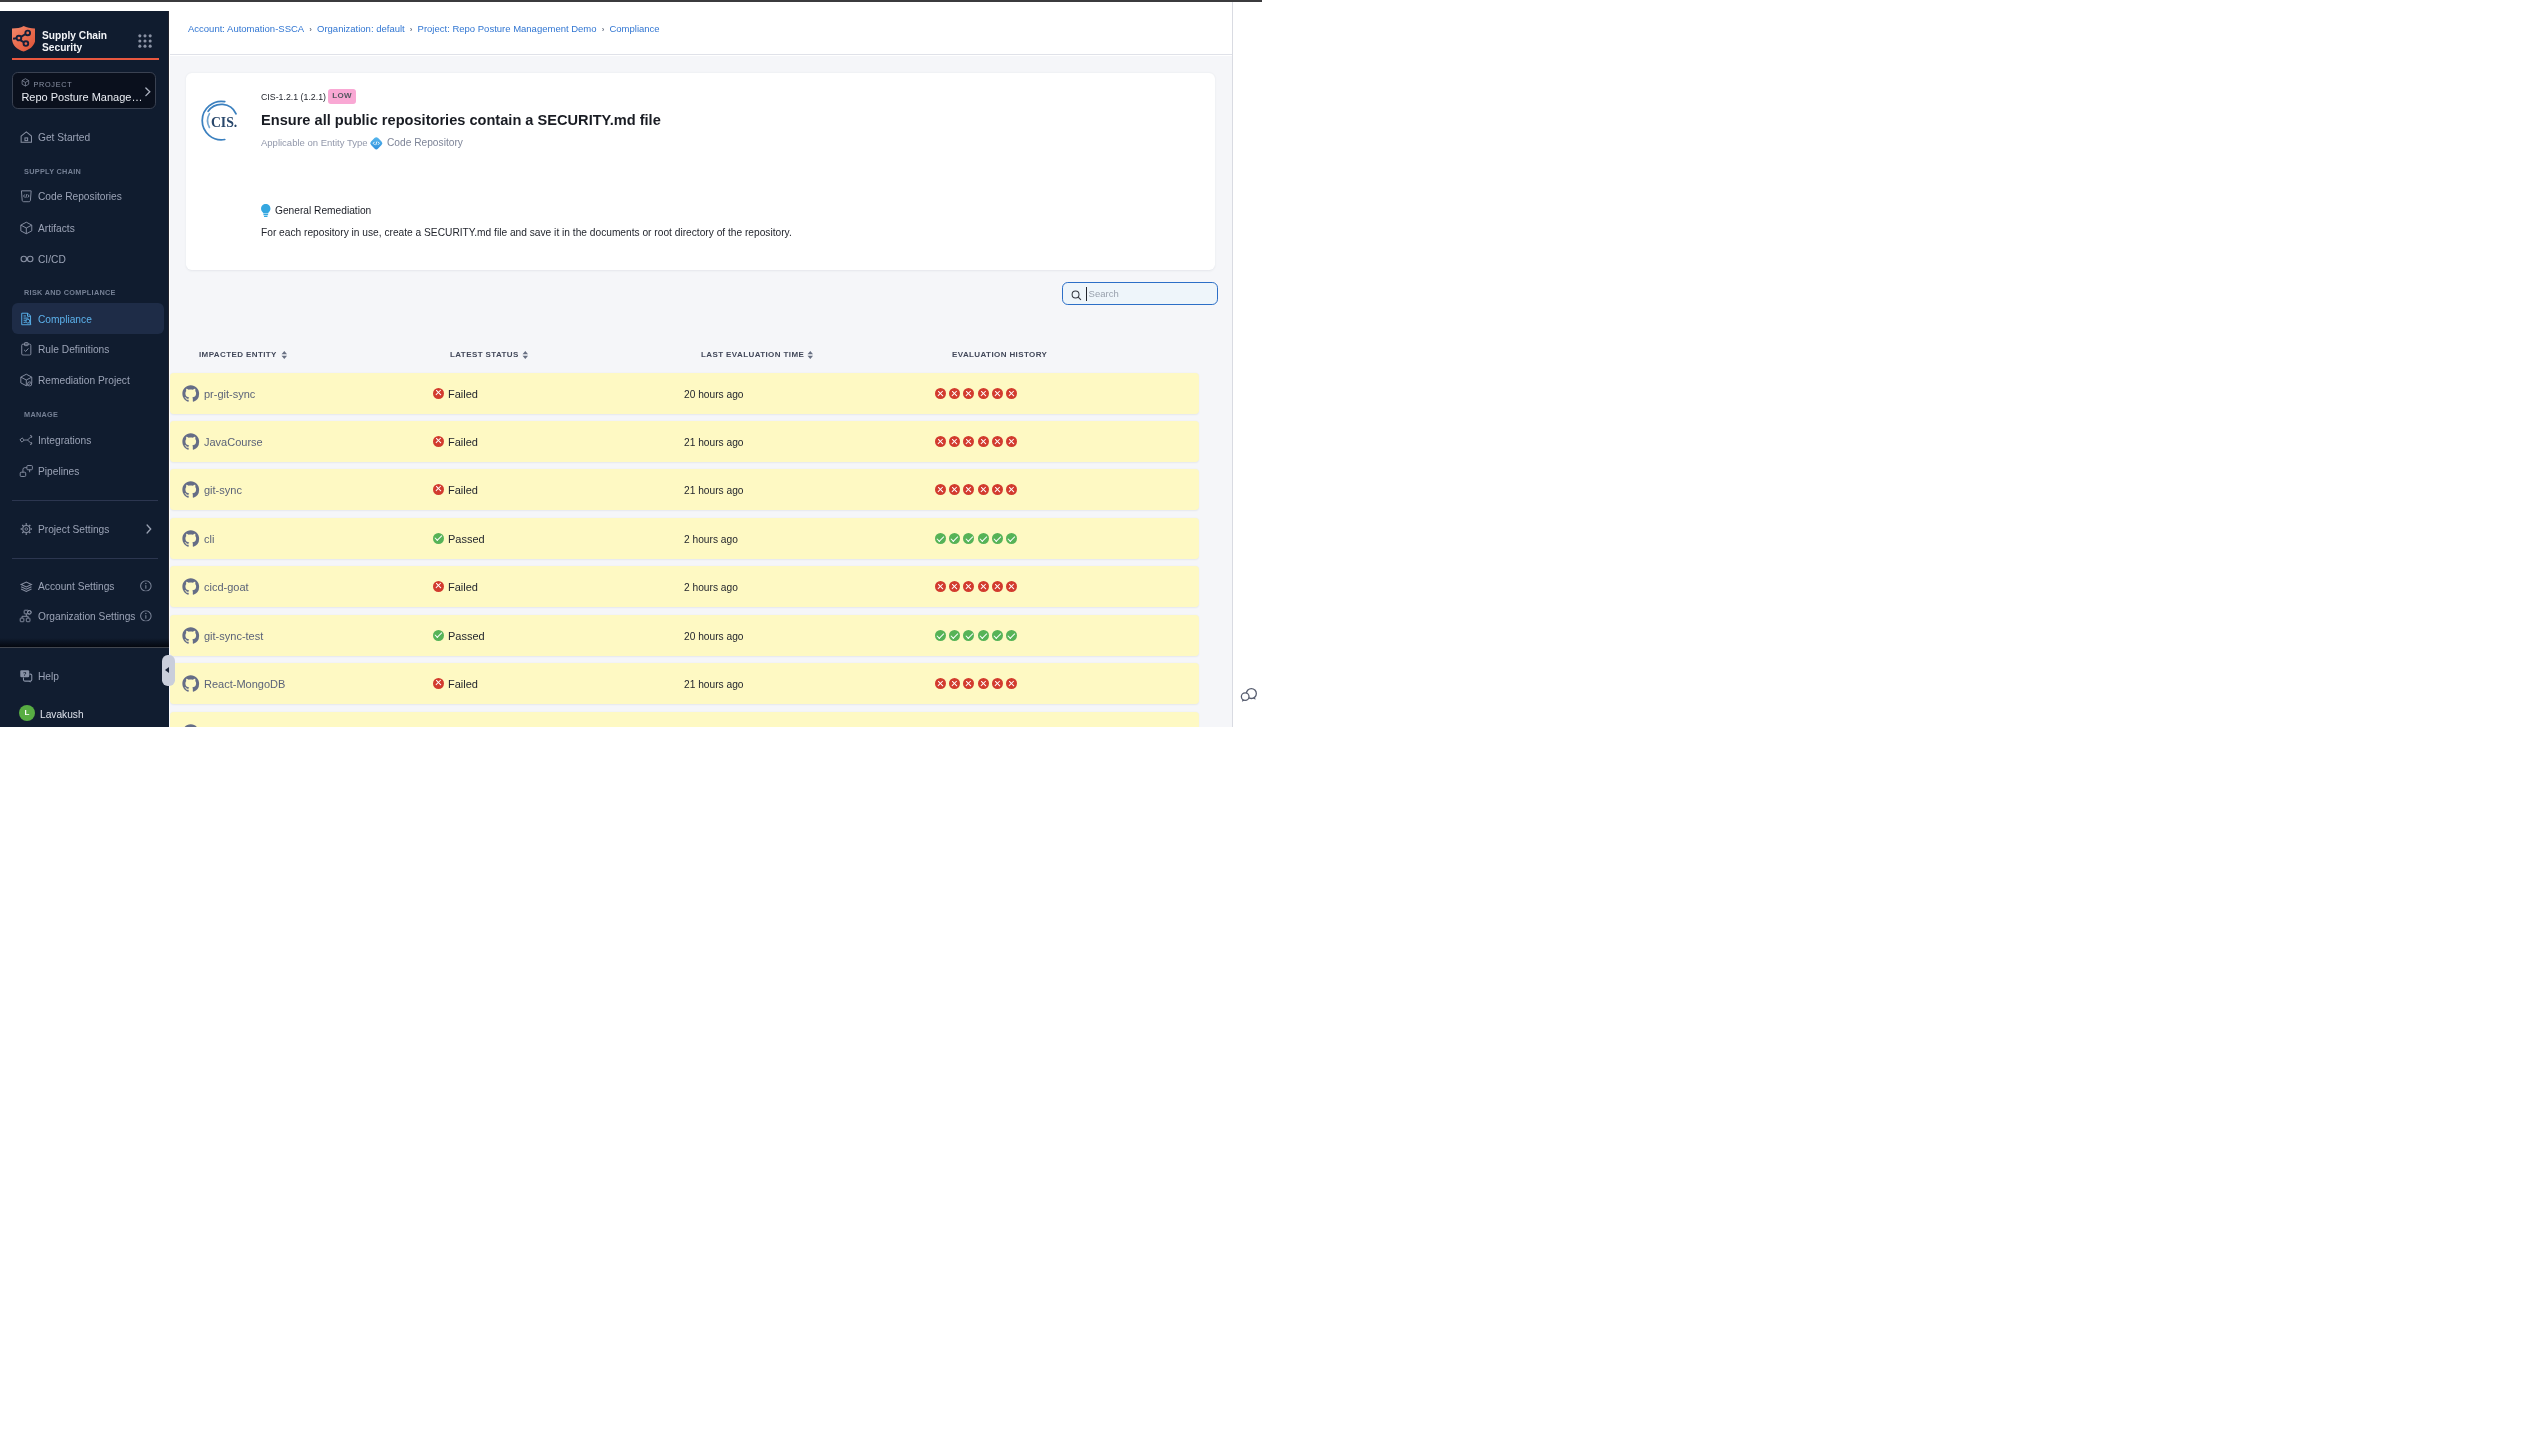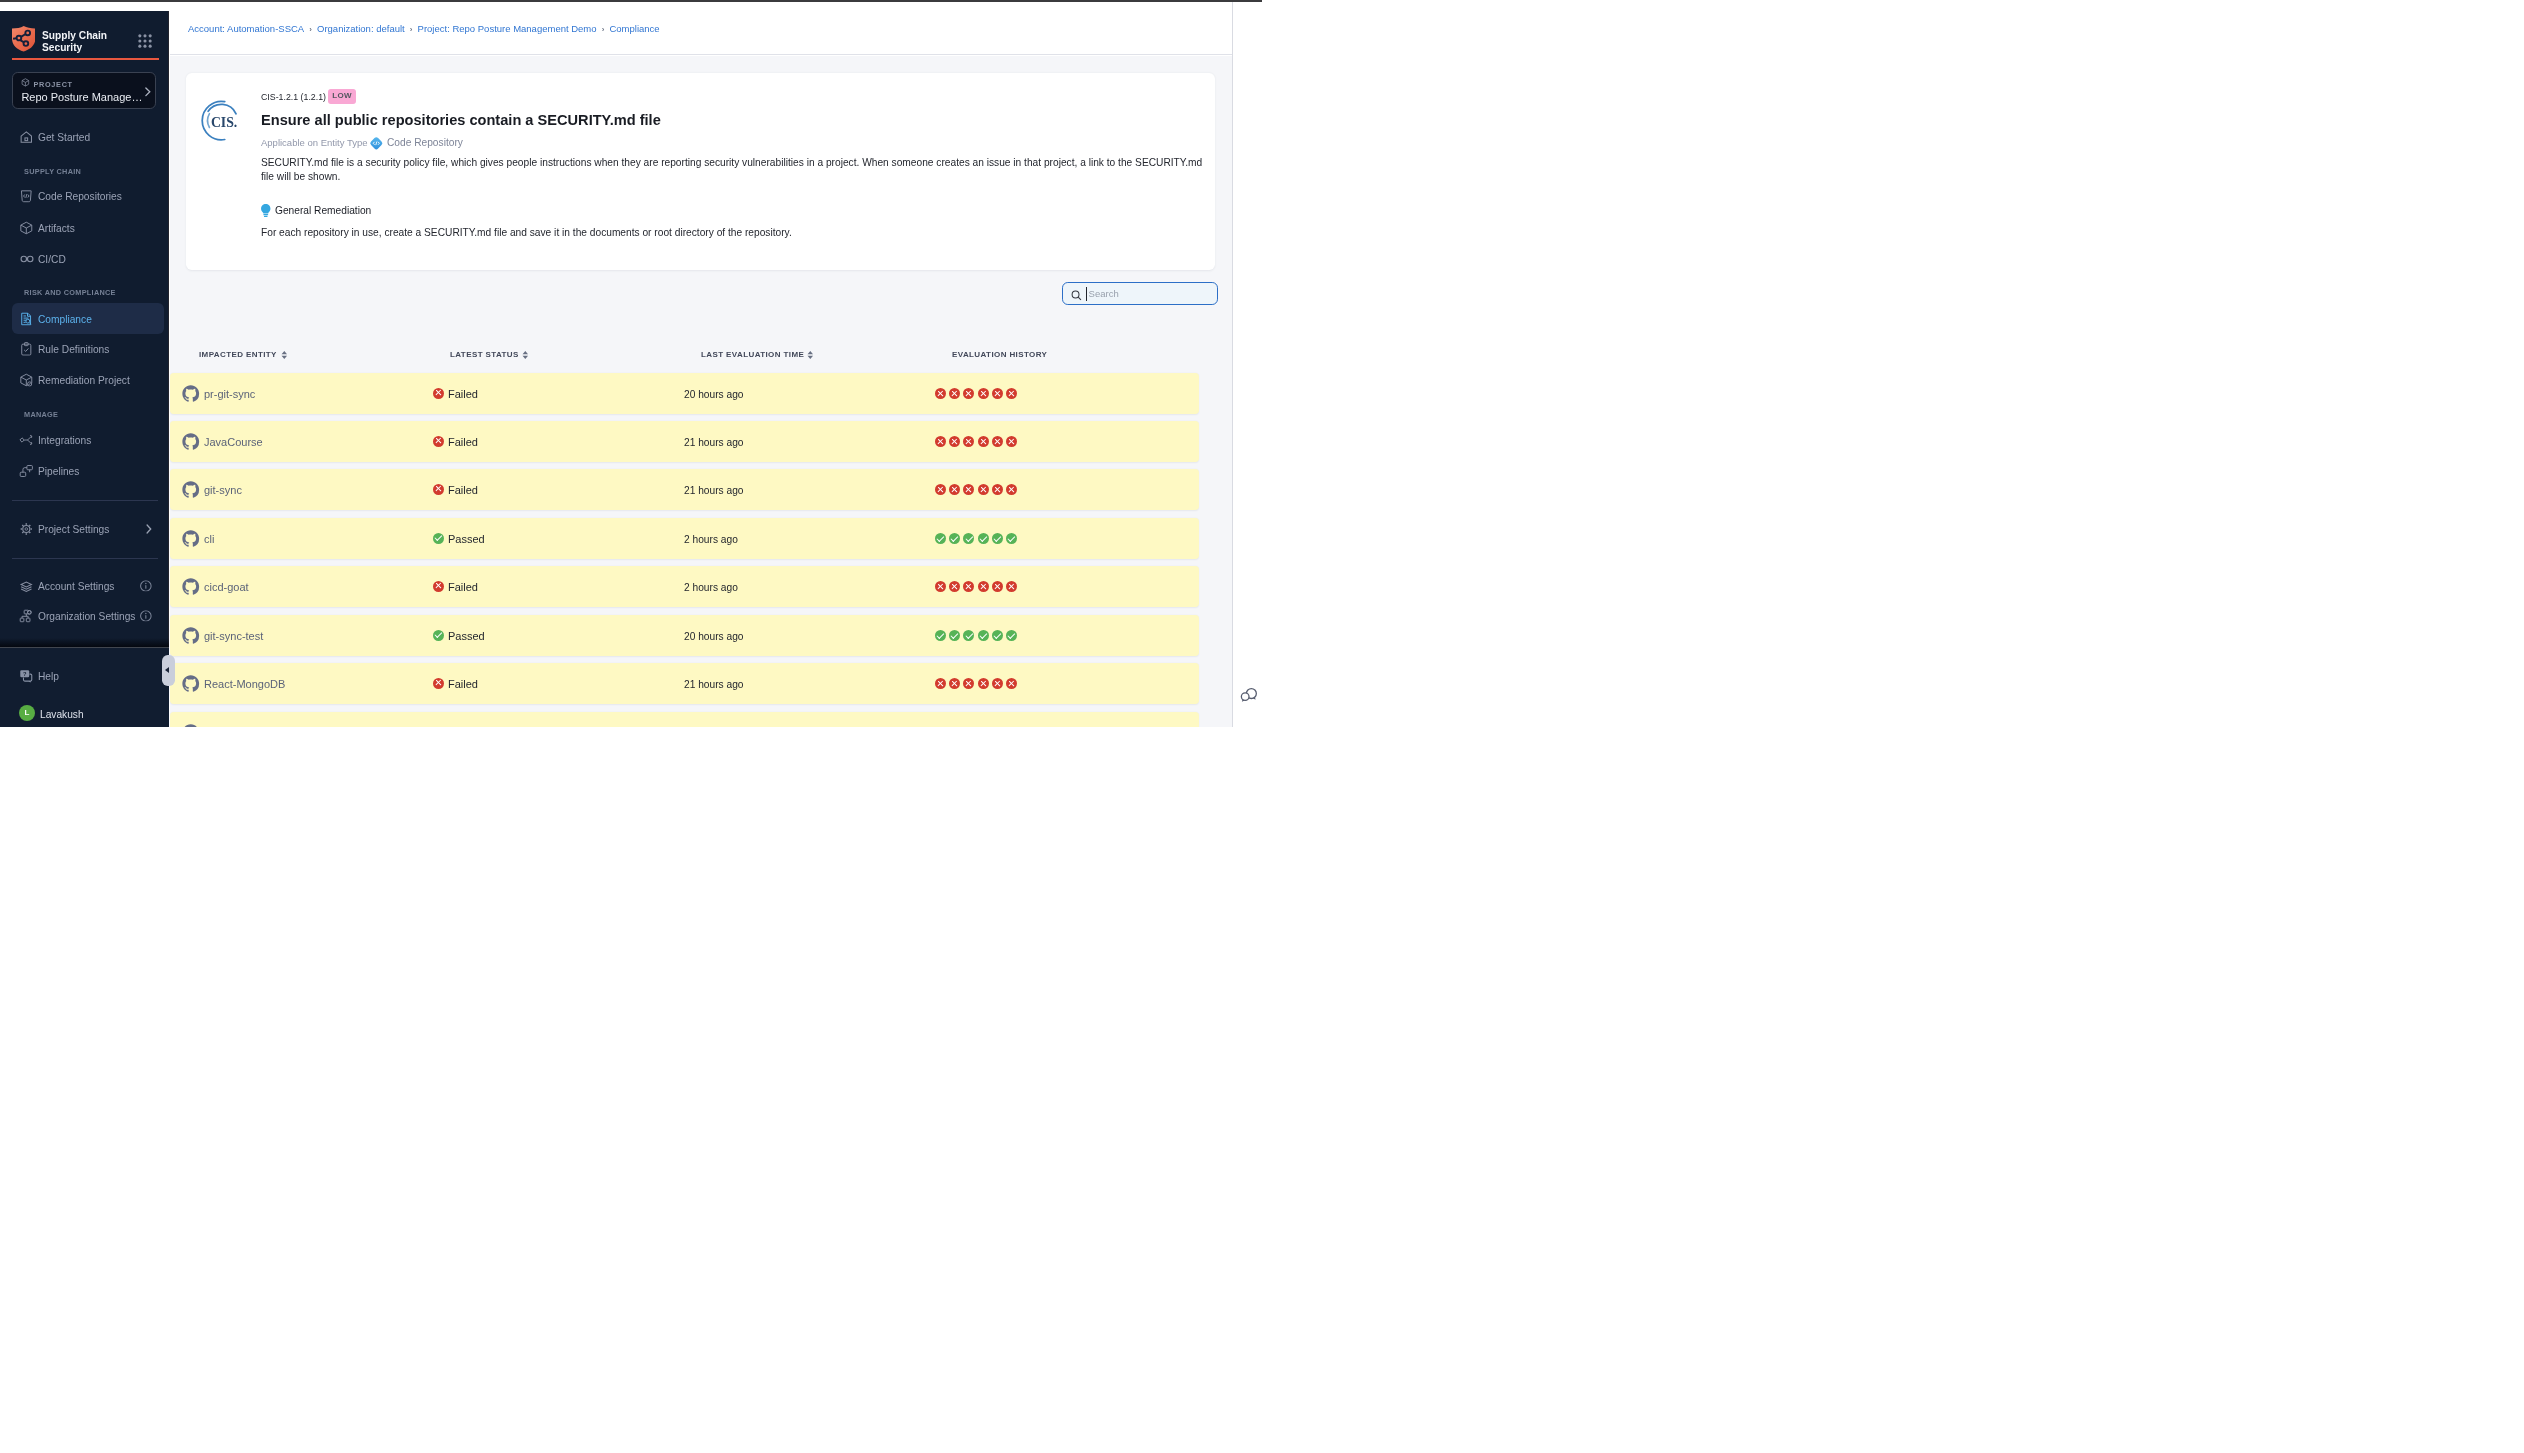--- a/index.html
+++ b/index.html
@@ -10,21 +10,21 @@
 
 #topstrip{left:0;top:0;width:1262px;height:2.2px;background:#3b3b3d}
 
 #sidebar{left:0;top:11px;width:169px;height:725px;background:#101c2f;border-right:0.7px solid #23242e}
 #sbfooter{left:0;top:636px;width:169px;height:91px;background:#111d30;border-top:0.7px solid #41464f}
 #sbshadow{left:0;top:627px;width:169px;height:9.5px;background:linear-gradient(rgba(5,9,18,0),rgba(1,3,8,.9))}
 .brand{left:42px;color:#f3f5f8;font-size:10.2px;font-weight:700;line-height:11.7px}
 #waffle{left:138px;top:22.6px}
 #redline{left:11.7px;top:47px;width:147px;height:1.5px;background:#e8573f}
 #projbox{left:12.4px;top:61px;width:144px;height:37px;background:#0a101d;border:0.7px solid #3a4252;border-radius:5.8px}
-#projbox .plabel{position:absolute;left:20px;top:6.6px;color:#8b93a5;font-size:7.3px;font-weight:700;letter-spacing:0.7px}
+#projbox .plabel{position:absolute;left:20px;top:6.6px;color:#8b93a5;font-size:7.3px;font-weight:400;letter-spacing:0.7px}
 #projbox .pname{position:absolute;left:8px;top:18px;color:#e9ecf2;font-size:11px;white-space:nowrap}
 .navitem{position:absolute;left:0;width:169px;height:25px}
 .navitem .ico{position:absolute;left:19px;top:50%;transform:translateY(-50%)}
 .navitem .txt{position:absolute;left:38px;top:50%;transform:translateY(-50%);font-size:10.2px;color:#9ba3b6;white-space:nowrap}
 .seclabel{position:absolute;left:24px;color:#758095;font-size:7.3px;font-weight:700;letter-spacing:0.3px;transform:translateY(-50%)}
 #active{left:11.7px;top:292px;width:152px;height:31px;background:#1e2c47;border-radius:5.8px}
 .sbdivider{left:11.7px;width:146px;height:0.7px;background:#2c3650}
 .ritem{position:absolute;right:17.5px;top:50%;transform:translateY(-50%)}
 
 #header{left:170px;top:2.2px;width:1063px;height:53px;background:#fff;border-bottom:0.7px solid #e0e2e9}
@@ -306,21 +306,20 @@
       <defs>
           <linearGradient id="dg" x1="0" y1="0" x2="1" y2="1">
             <stop offset="0" stop-color="#59b9ee"></stop>
             <stop offset="1" stop-color="#2f8fdc"></stop>
           </linearGradient>
         </defs>
       <rect x="3.2" y="3.2" width="13.6" height="13.6" rx="3.5" transform="rotate(45 10 10)" fill="url(#dg)"></rect>
       <path d="M7.6 8 5.8 10l1.8 2M12.4 8l1.8 2-1.8 2M10.8 7.6 9.3 12.5" stroke="#fff" stroke-width="1.2" fill="none"></path>
     </svg>
     <div id="coderepo" class="abs">Code Repository</div>
-    <div id="desc" class="abs">SECURITY.md file is a security policy file, which gives people instructions when they are reporting security vulnerabilities in a project. When someone creates an issue in that project, a link to the SECURITY.md<br>file will be shown.</div>
     <svg class="abs" style="left:75px;top:131px" width="9.5" height="13" viewBox="0 0 13 18">
       <path d="M6.5 0C2.9 0 0 2.9 0 6.5c0 2.2 1.1 3.7 2.2 4.9.6.6.9 1 .9 1.6h6.8c0-.6.3-1 .9-1.6 1.1-1.2 2.2-2.7 2.2-4.9C13 2.9 10.1 0 6.5 0Z" fill="#35a7e0"></path>
       <rect x="3.1" y="14" width="6.8" height="1.6" rx=".8" fill="#35a7e0"></rect>
       <rect x="4" y="16.4" width="5" height="1.6" rx=".8" fill="#35a7e0"></rect>
     </svg>
     <div id="gr" class="abs">General Remediation</div>
     <div id="rem" class="abs">For each repository in use, create a SECURITY.md file and save it in the documents or root directory of the repository.</div>
   </div>
 
   <div id="search" class="abs">

